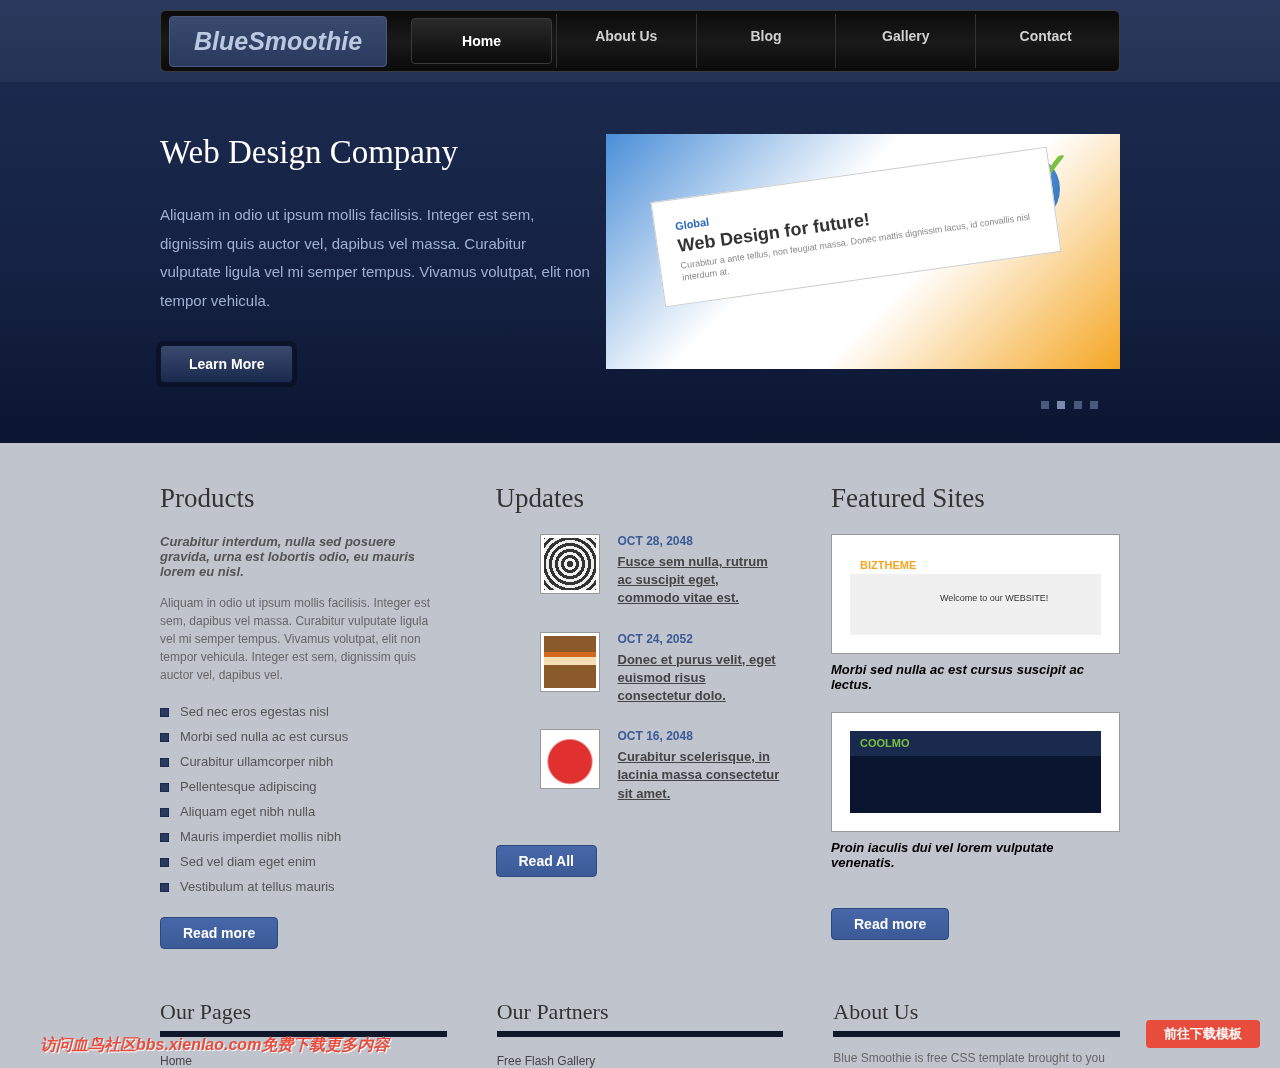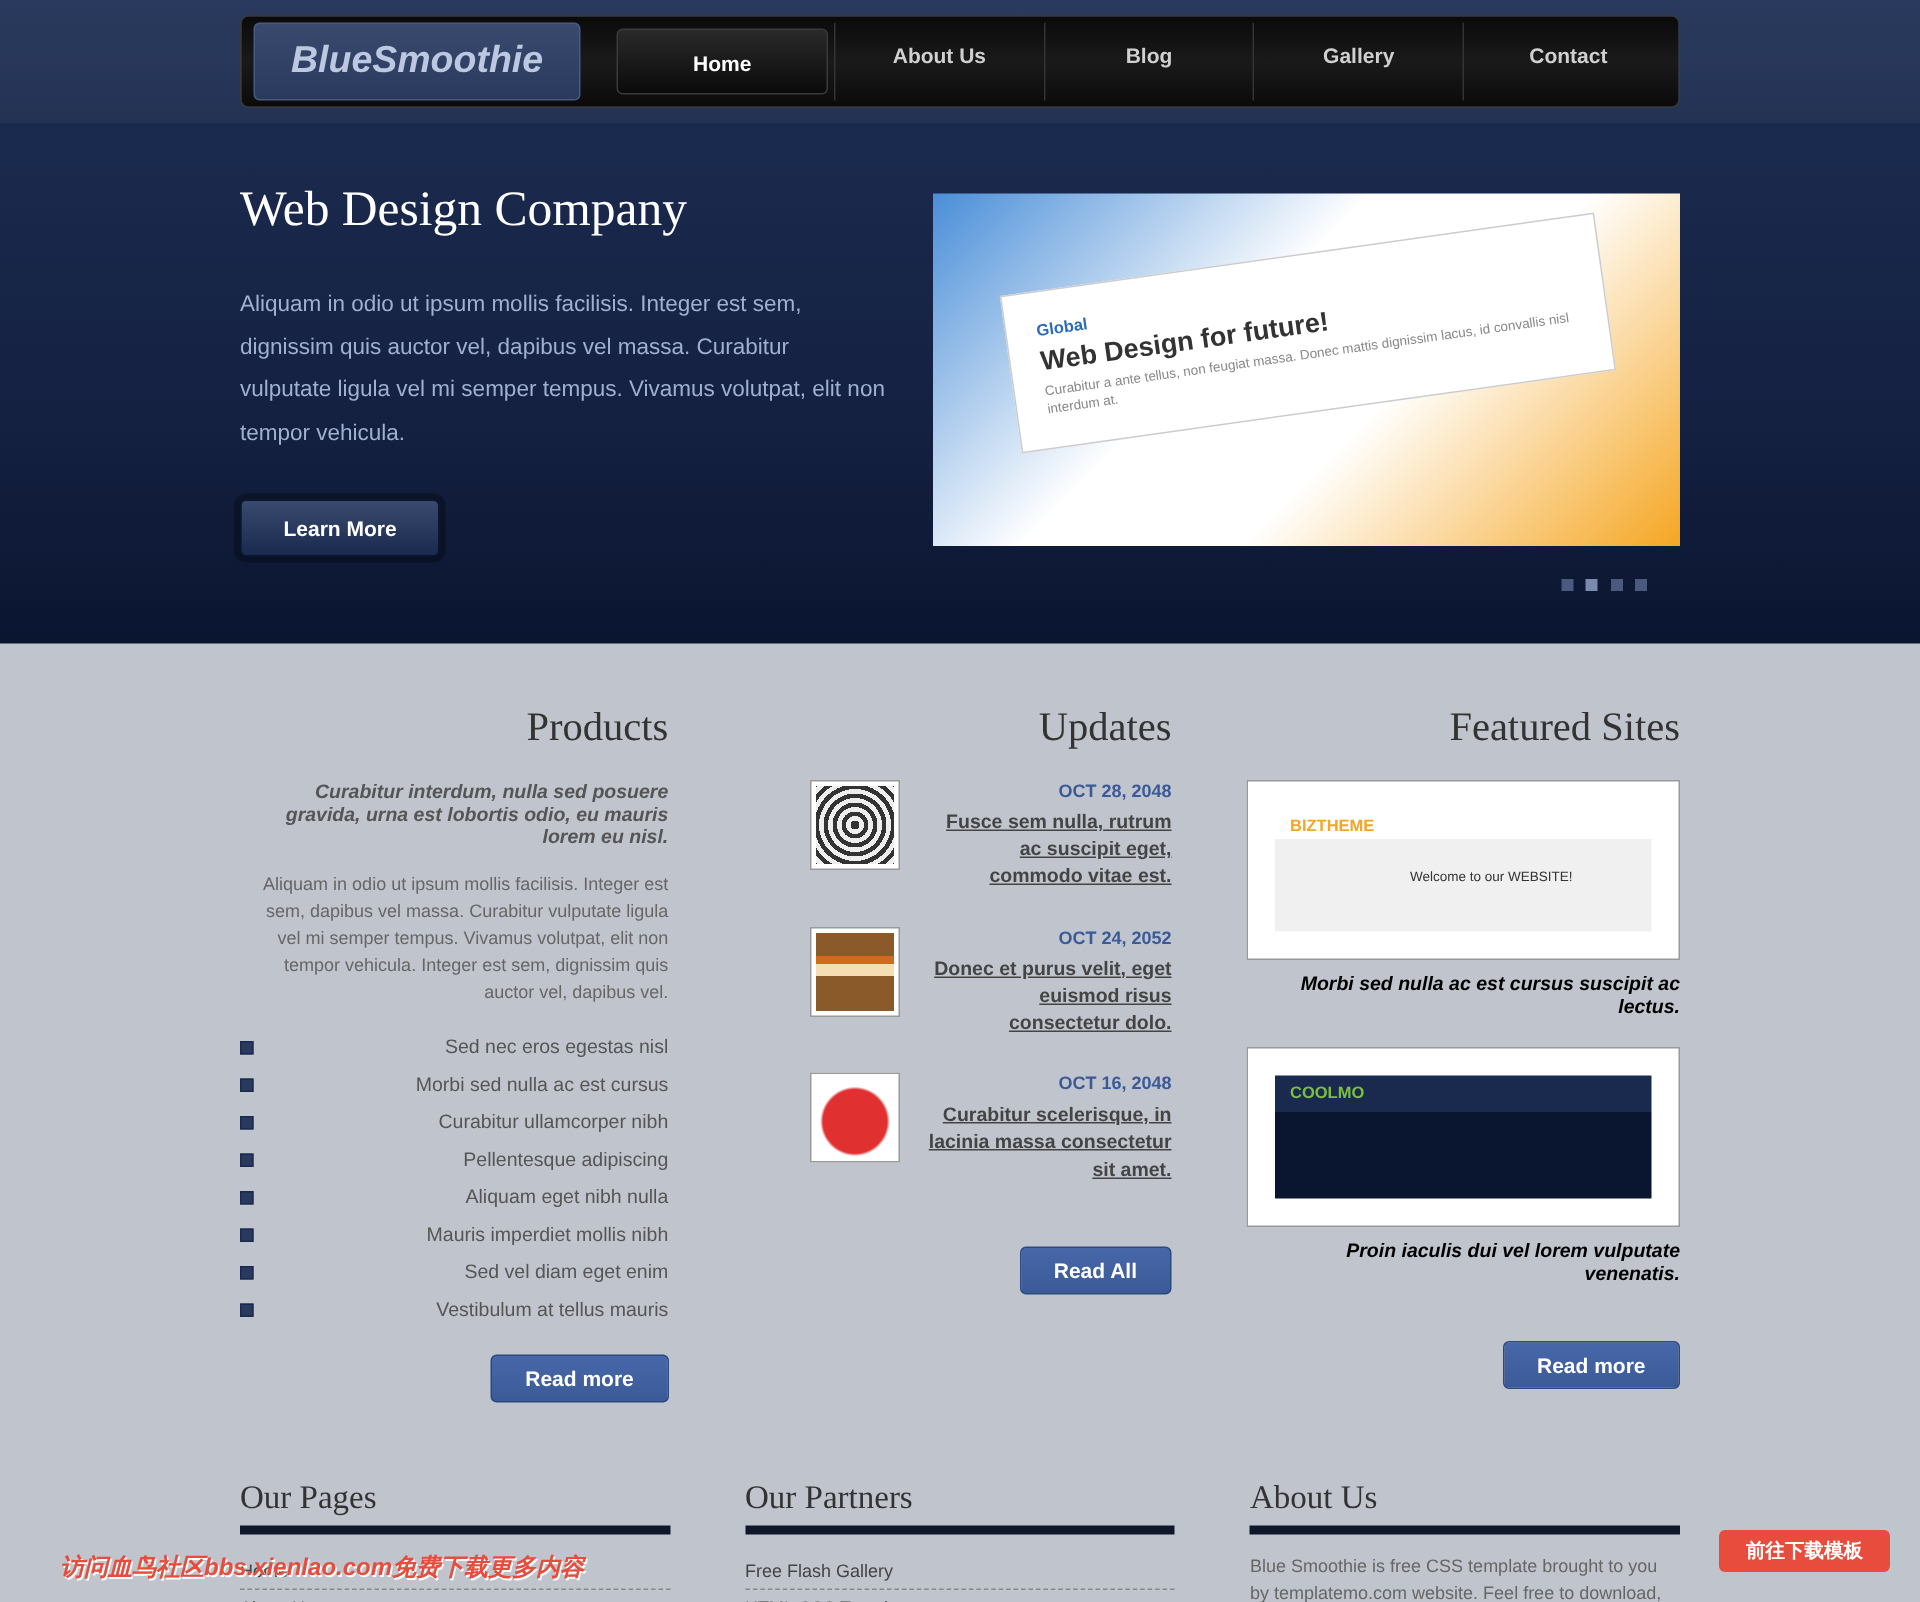--- a/index.html
+++ b/index.html
@@ -1,42 +1,42 @@
 <!DOCTYPE html>
 <html><head>
 <meta charset="utf-8">
 <style>
 * { margin: 0; padding: 0; box-sizing: border-box; }
 body { font-family: "Trebuchet MS", Arial, sans-serif; background: #c0c5cd; color: #333; width: 1280px; }
 
 
 .header-wrap { background: linear-gradient(#2a3a5e, #243354); padding: 10px 0; }
-.header { width: 960px; margin: 0 auto; background: linear-gradient(#0a0a0a, #1a1a1a 50%, #0a0a0a); border-radius: 6px; border: 1px solid #3a3a3a; padding: 4px 4px 4px 8px; display: flex; height: 62px; }
+.header { width: 960px; margin: 0 auto; background: linear-gradient(#0a0a0a, #1a1a1a 50%, #0a0a0a); border-radius: 6px; border: 1px solid #3a3a3a; padding: 4px 4px 4px 8px; display: flex; align-items: center; height: 62px; }
 .logo { background: linear-gradient(#3a4a6e, #2a3a5e); border-radius: 4px; padding: 10px 24px; font-size: 25px; font-style: italic; color: #bcc8e0; font-weight: bold; border: 1px solid #4a5a7e; }
 .nav { display: flex; flex: 1; margin-left: 20px; }
 .nav a { flex: 1; text-align: center; color: #d0d0d0; font-weight: bold; font-size: 14px; padding: 14px 0; text-decoration: none; border-left: 1px solid #333; position: relative; }
 .nav a.active { background: linear-gradient(#2a2a2a, #0a0a0a); border: 1px solid #3a3a3a; border-radius: 4px; color: #fff; margin: 4px; }
 
 
 .hero-wrap { background: linear-gradient(#1a2a4e, #142040 60%, #0a1530); padding: 40px 0 30px; }
-.hero { width: 960px; margin: 0 auto; display: flex; gap: 32px; align-items: center; }
+.hero { width: 960px; margin: 12px auto; display: flex; gap: 16px; }
 .hero-text { width: 430px; }
 .hero-text h1 { color: #fff; font-size: 33px; font-weight: normal; margin-bottom: 30px; font-family: Georgia, serif; }
 .hero-text p { color: #a0b0d0; font-size: 15px; line-height: 1.9; margin-bottom: 30px; }
 .learn-btn { display: inline-block; background: linear-gradient(#3a4a6e, #1a2a4e); color: #fff; padding: 10px 28px; font-weight: bold; font-size: 14px; border-radius: 4px; border: 1px solid #0a1530; box-shadow: 0 0 0 4px rgba(0,0,0,0.3); }
 .hero-img { flex: 1; background: linear-gradient(135deg, #4a8ed8, #fff 40%, #fff 60%, #f5a623); height: 235px; position: relative; overflow: hidden; }
 .hero-img-content { position: absolute; top: 40px; left: 50px; transform: rotate(-8deg); background: #fff; padding: 20px; width: 400px; border: 1px solid #ccc; }
 .hero-img-globe { position: absolute; top: 20px; right: 60px; width: 70px; height: 70px; background: radial-gradient(circle at 35% 35%, #6aaae8, #2a6ab8); border-radius: 50%; }
 .hero-img-check { position: absolute; top: 10px; right: 50px; color: #7ac040; font-size: 40px; font-weight: bold; }
 .slider-dots { width: 960px; margin: 10px auto 0; text-align: right; padding-right: 20px; }
 .slider-dots span { display: inline-block; width: 8px; height: 8px; background: #4a5a7e; margin: 0 2px; }
 .slider-dots span.active { background: #7a8aae; }
 
 
-.main { width: 960px; margin: 0 auto; padding: 40px 0 30px; display: flex; gap: 50px; text-align: right; }
+.main { width: 960px; margin: 0 auto; padding: 40px 0 30px; display: flex; gap: 50px; }
 .col { flex: 1; }
 .col h2 { font-size: 27px; font-family: Georgia, serif; color: #333; font-weight: normal; margin-bottom: 20px; }
 .col .intro { font-style: italic; font-weight: bold; font-size: 13px; color: #555; margin-bottom: 15px; }
 .col .body { font-size: 12px; color: #666; line-height: 1.5; margin-bottom: 15px; }
 .bullet-list { list-style: none; }
 .bullet-list li { padding: 5px 0 5px 20px; font-size: 13px; color: #555; position: relative; }
 .bullet-list li::before { content: ""; position: absolute; left: 0; top: 9px; width: 7px; height: 7px; background: #2a3a5e; border: 1px solid #1a2a4e; }
 .btn { display: inline-block; background: linear-gradient(#4767a9, #3b5a97); color: #fff; font-weight: bold; font-size: 14px; padding: 7px 22px; border-radius: 4px; margin-top: 18px; border: 1px solid #2a4a7e; }
 
 .update-item { display: flex; gap: 18px; margin-bottom: 24px; padding-left: 44px; }

